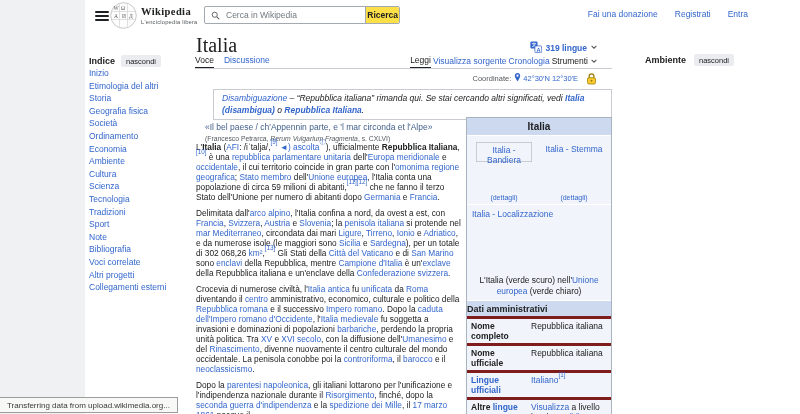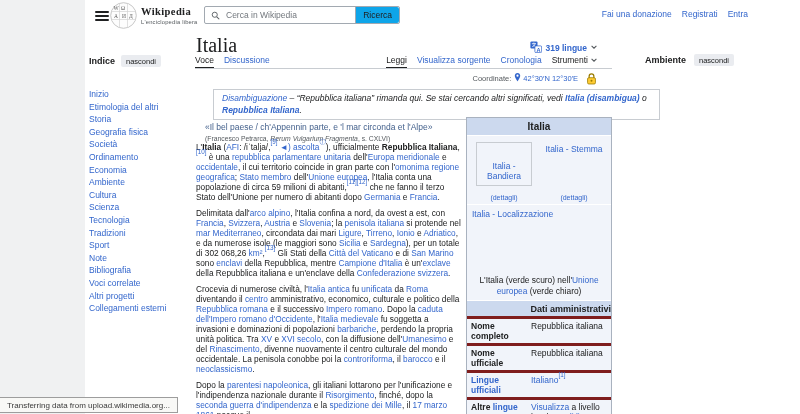--- a/index.html
+++ b/index.html
@@ -19,68 +19,68 @@
   .logo{position:absolute;left:25px;top:2px;width:27px;height:27px}
   .wordmark{position:absolute;left:56px;top:7px;line-height:1}
   .wm-title{font-family:"Liberation Serif","DejaVu Serif",serif;font-size:10.5px;font-weight:bold;letter-spacing:.4px}
   .wm-sub{font-size:5.8px;color:#54595d;margin-top:2px;letter-spacing:.2px}
   .searchbox{position:absolute;left:119px;top:6px;width:196px;height:18px;border:1px solid #a2a9b1;
              border-radius:2px;background:#fff;display:flex;align-items:center;box-sizing:border-box}
   .search-icn{margin:0 4px 0 6px;display:flex}
   .searchbox input{border:none;outline:none;flex:1;font-size:8.5px;color:#202122;min-width:0;
                    font-family:"Liberation Sans","DejaVu Sans",sans-serif;background:transparent}
   .searchbox input::placeholder{color:#72777d}
-  .search-btn{height:100%;border:none;border-left:1px solid #a2a9b1;background:#0ea5e9;font-weight:normal;
-              font-size:8.5px;padding:0 7px;display:flex;align-items:center;cursor:pointer;
+  .search-btn{height:100%;border:none;border-left:1px solid #a2a9b1;background:#fde047;font-weight:bold;
+              font-size:8.5px;padding:0 1px;display:flex;align-items:center;cursor:pointer;
               border-radius:0 2px 2px 0;color:#202122;font-family:inherit}
-  .header-links{position:absolute;right:70px;top:9px;display:flex;gap:10px;font-size:8.5px;white-space:nowrap}
+  .header-links{position:absolute;right:70px;top:9px;display:flex;gap:17px;font-size:8.5px;white-space:nowrap}
   .header-links span{color:#3366cc;cursor:pointer}
   
   .sidebar{position:absolute;left:89px;top:55px;width:104px}
-  .side-head{display:flex;align-items:center;gap:6px;margin-bottom:21px}
+  .side-head{display:flex;align-items:center;gap:6px;margin-bottom:0}
   .side-title{font-weight:bold;font-size:9px}
   .pill{background:#eaecf0;border-radius:2px;font-size:7.5px;padding:1.5px 5px;color:#202122;cursor:pointer;white-space:nowrap}
   .side-list span{display:block;color:#3366cc;font-size:8.5px;line-height:12.6px;cursor:pointer;white-space:nowrap}
   
   .main{position:absolute;left:195px;top:32px;width:417px;height:382px}
   h1.title{font-family:"Liberation Serif","DejaVu Serif",serif;font-size:20px;font-weight:400;margin:0;
            position:absolute;left:1px;top:2px;line-height:22px}
   .langbtn{position:absolute;top:9px;right:14px;display:flex;align-items:center;gap:3px;color:#3366cc;
            font-weight:bold;font-size:8.5px;cursor:pointer}
   .tabbar{position:absolute;top:24px;left:0;width:417px;height:12px;border-bottom:1px solid #c8ccd1;
           display:flex;font-size:8.5px;align-items:flex-end}
   .tabs-left{display:flex;gap:10px}
-  .tabs-right{margin-left:auto;display:flex;gap:10px;align-items:flex-start;margin-right:14px}
+  .tabs-right{margin-left:auto;display:flex;gap:2px;align-items:flex-end;margin-right:14px}
   .tab{padding-bottom:2px;color:#3366cc;cursor:pointer;white-space:nowrap}
   .tab.active{color:#202122;border-bottom:1.6px solid #202122;font-weight:normal}
   .tab.plain{color:#202122;display:flex;align-items:center;gap:2px}
   .coords{position:absolute;top:41px;right:34px;display:flex;align-items:center;gap:2.5px;font-size:7.5px;white-space:nowrap}
   .coords .clabel{color:#54595d}
   .coords .cval{color:#3366cc;cursor:pointer}
   .lock{position:absolute;top:40px;right:15px;cursor:pointer}
-  .hatnote{position:absolute;top:57px;left:18px;width:447px;border:1px solid #c8ccd1;padding:3px 8px;
+  .hatnote{position:absolute;top:57px;left:18px;width:399px;border:1px solid #c8ccd1;padding:3px 8px;
            font-size:8.5px;font-style:italic;line-height:11.5px;box-sizing:border-box;background:#fff}
   .quote{position:absolute;top:90px;left:10px;width:340px;line-height:10px}
   .quote-line{font-size:8.5px;color:#44618c}
   .quote-attr{font-size:6.8px;color:#54595d;margin-top:1.5px}
   .paras{position:absolute;top:110px;left:1px;width:266px;font-size:8.3px;line-height:10px}
   .para{margin:0 0 6px 0}
   
   .infobox{position:absolute;top:85px;left:271px;width:146px;background:#f1f4fa;border:1px solid #a9b2bf;
            box-sizing:border-box;font-size:8.5px}
   .ib-title{background:#ccd9ee;font-weight:bold;text-align:center;font-size:10px;padding:3px 0}
   .ib-media{display:flex;padding:5px 2px 3px;border-top:1px solid #fff}
   .ib-cell{width:50%;text-align:center;display:flex;flex-direction:column;height:60px}
-  .ib-flag-box{margin:1px auto 8px;width:56px;height:44px;border:1px solid #c8ccd1;box-sizing:border-box;
-               padding-top:18px;font-size:8.5px;line-height:10px}
+  .ib-flag-box{margin:1px auto 8px;width:56px;height:20px;border:1px solid #c8ccd1;box-sizing:border-box;
+               padding-top:2px;font-size:8.5px;line-height:10px}
   .ib-coa-txt{padding-top:3px;font-size:8.5px;line-height:10px}
   .ib-det{margin-top:auto;font-size:7px}
   .ib-map{padding:4px 5px 0;height:64px;border-top:1px solid #fff}
   .ib-caption{text-align:center;font-size:8.4px;line-height:10.5px;padding:2px 8px 4px}
-  .ib-bar{background:#ccd9ee;font-weight:bold;text-align:right;font-size:9px;padding:2.5px 0;border-top:1px solid #fff}
+  .ib-bar{background:#ccd9ee;font-weight:bold;text-align:left;font-size:9px;padding:2.5px 0;border-top:1px solid #fff}
   .ib-row{display:flex;border-top:3px solid #7f1d1d}
   .ib-label{width:54px;padding:2px 2px 2px 4px;line-height:10px}
   .ib-value{flex:1;padding:2px 4px;line-height:10px}
   
   .aspetto{position:absolute;left:645px;top:54px;display:flex;gap:8px;align-items:center}
   .aspetto-title{font-weight:bold;font-size:9px}
   
   .statusbar{position:absolute;left:0;bottom:1px;background:#f8f8f6;border:1px solid #9d9d9d;border-left:none;
              font-size:8px;color:#3a3a3a;padding:2.5px 7px;white-space:nowrap}
 </style>

